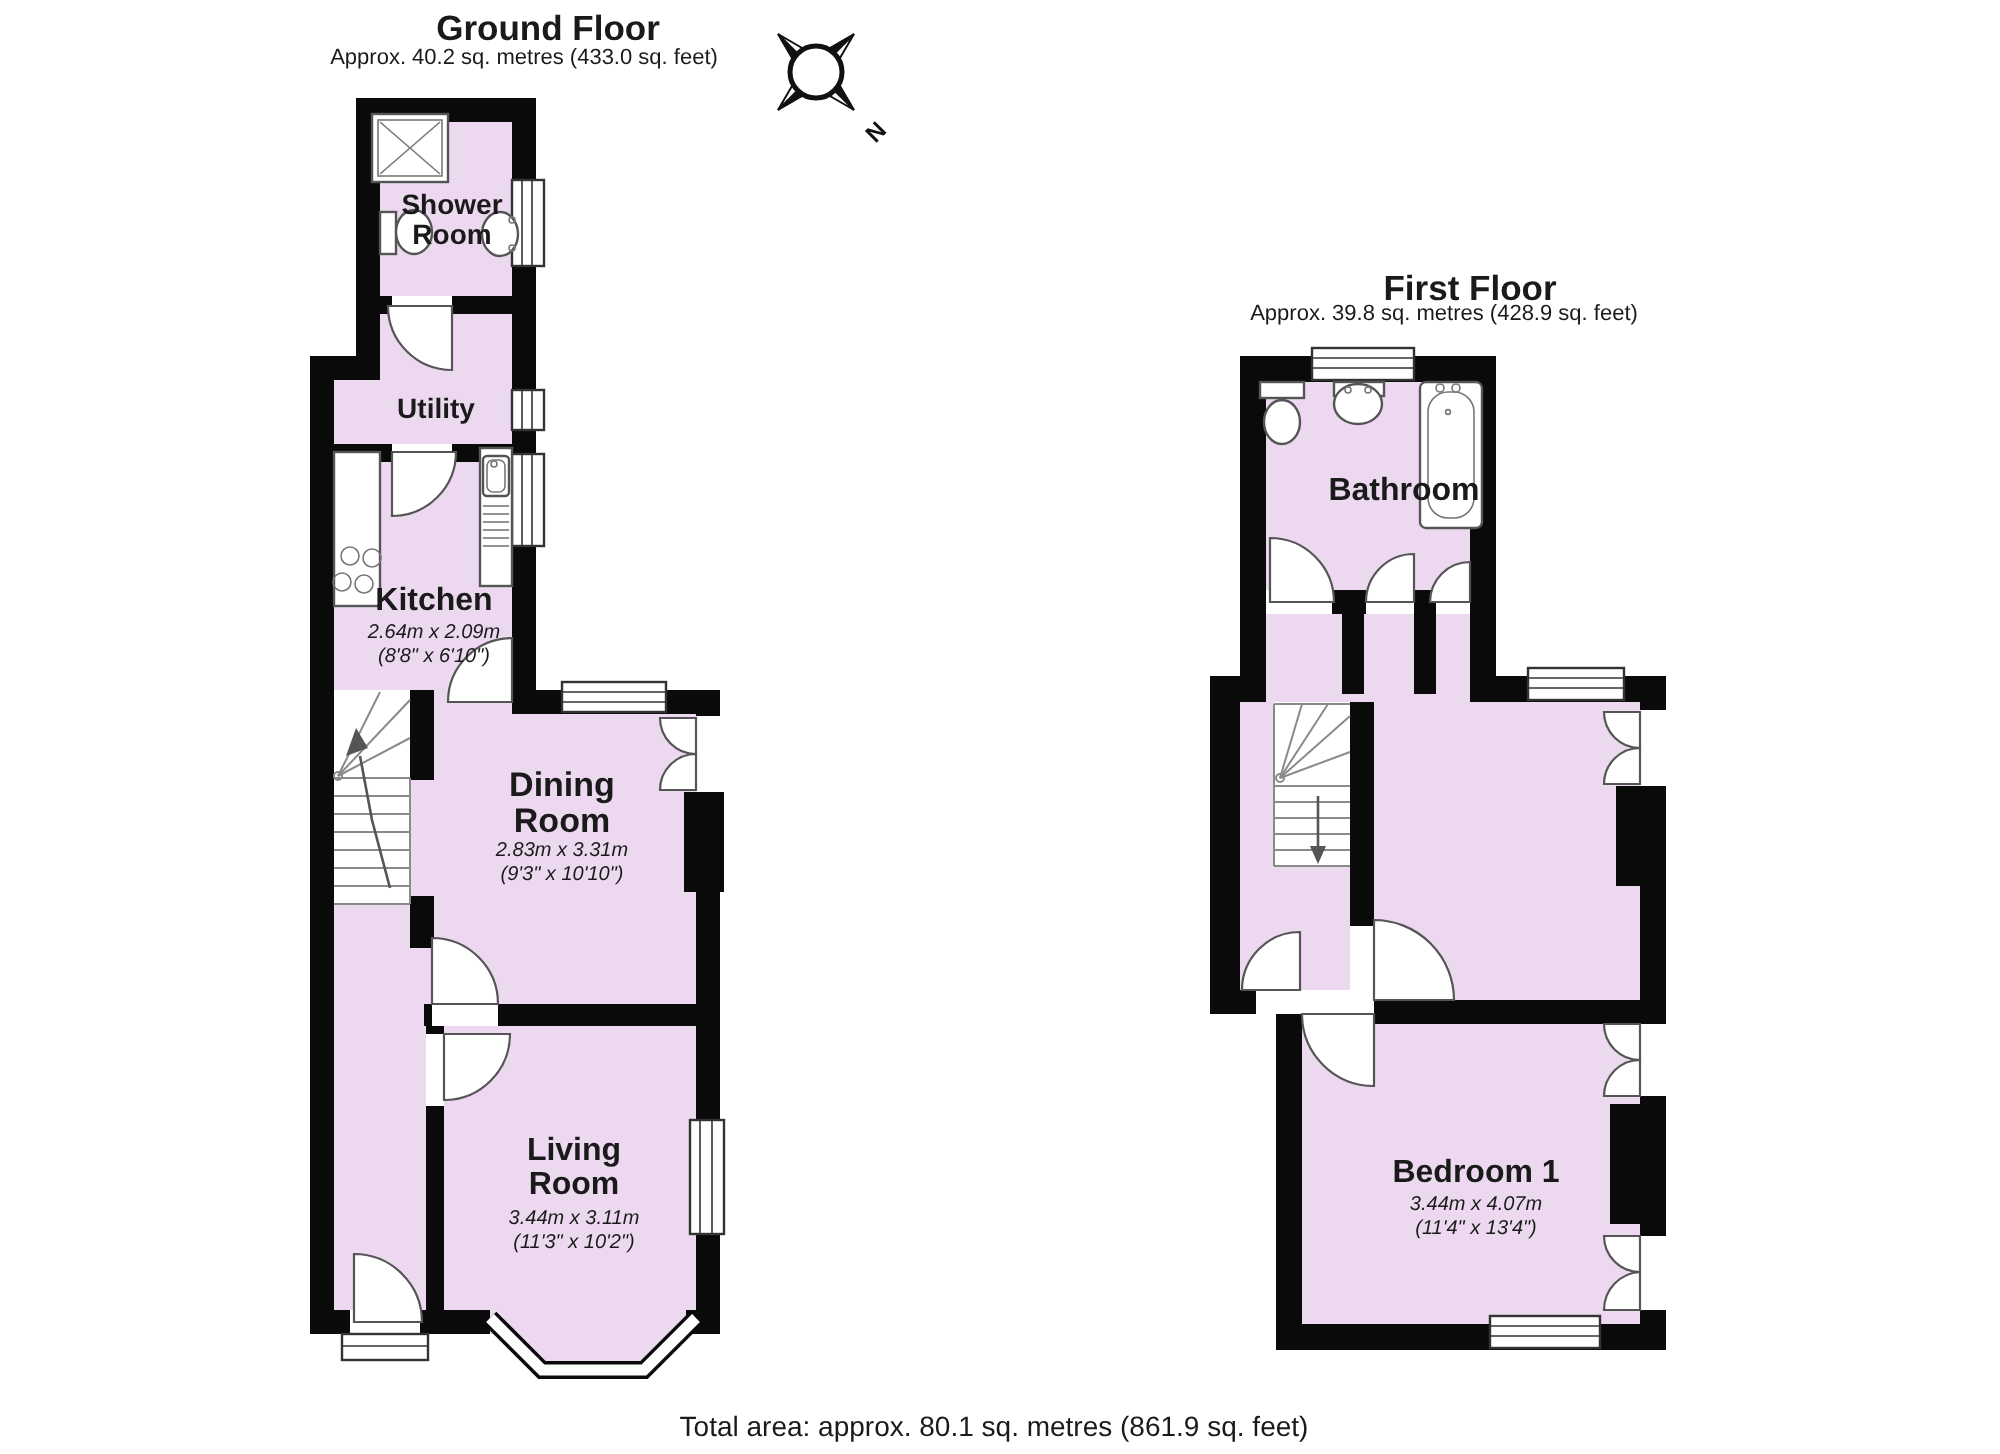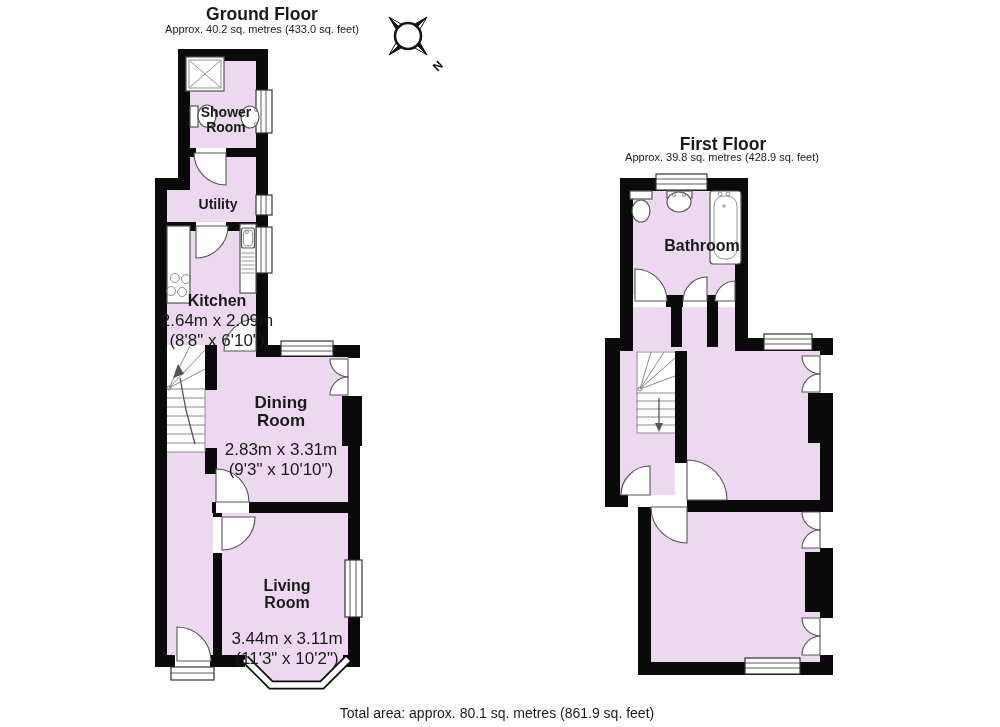--- a/index.html
+++ b/index.html
@@ -20,26 +20,26 @@
   .arrow{stroke:#555;stroke-width:1.3;fill:none;}
   .ahead{fill:#555;stroke:none;}
   .bay-outer{stroke:#0a0a0a;stroke-width:9;fill:none;}
   .bay-inner{stroke:#ffffff;stroke-width:5.5;fill:none;}
   .cdark{fill:#111;stroke:#111;stroke-width:1;}
   .cwhite{fill:#fff;stroke:#111;stroke-width:1;}
   .ccirc{fill:#fff;stroke:#111;stroke-width:2.5;}
   .ntext{font:bold 12px "Liberation Sans",sans-serif;fill:#111;}
   
   .lbl{position:absolute;transform:translateX(-50%);text-align:center;white-space:nowrap;}
-  .plan-title{font-weight:bold;font-size:17.5px;}
+  .plan-title{font-weight:bold;font-size:17.5px;margin-left:12px;}
   .plan-sub{font-size:11px;}
   .room-label{position:absolute;transform:translateX(-50%);text-align:center;line-height:1.05;}
   .rname{font-weight:bold;font-size:16px;white-space:nowrap;margin-top:12px;}
-  .rname.wrap{white-space:normal;margin:10px auto;}
-  .rdim{font-size:17px;white-space:nowrap;margin-top:1px;line-height:1.14;}
+  .rname.wrap{white-space:normal;margin:0 auto;}
+  .rdim{font-size:10px;white-space:nowrap;margin-top:1px;line-height:1.14;font-style:italic;}
   .footer-label{font-size:14px;}
 </style>
 </head>
 <body>
 
 <div class="canvas">
 
   <svg class="plan-svg" width="1000" height="727" viewBox="0 0 1000 727">
 
     <g>
@@ -322,25 +322,30 @@
   </div>
 
   <div class="room-label" style="left:281px;top:384px">
     <div class="rname wrap" style="font-size:17px;width:62px">Dining Room</div>
     <div class="rdim" style="margin-top:0">2.83m x 3.31m</div>
     <div class="rdim">(9'3" x 10'10")</div>
   </div>
 
   <div class="room-label" style="left:287px;top:568px">
     <div class="rname wrap" style="width:55px">Living Room</div>
-    <div class="rdim" style="margin-top:17px">3.44m x 3.11m</div>
+    <div class="rdim" style="margin-top:2px">3.44m x 3.11m</div>
     <div class="rdim">(11'3" x 10'2")</div>
   </div>
 
   <div class="room-label" style="left:702px;top:226px">
     <div class="rname">Bathroom</div>
   </div>
 
 
+  <div class="room-label" style="left:738px;top:567px">
+    <div class="rname">Bedroom 1</div>
+    <div class="rdim">3.44m x 4.07m</div>
+    <div class="rdim">(11'4" x 13'4")</div>
+  </div>
 
   <div class="lbl footer-label" style="left:497px;top:705px">Total area: approx. 80.1 sq. metres (861.9 sq. feet)</div>
 
 </div>
 
 </body></html>

